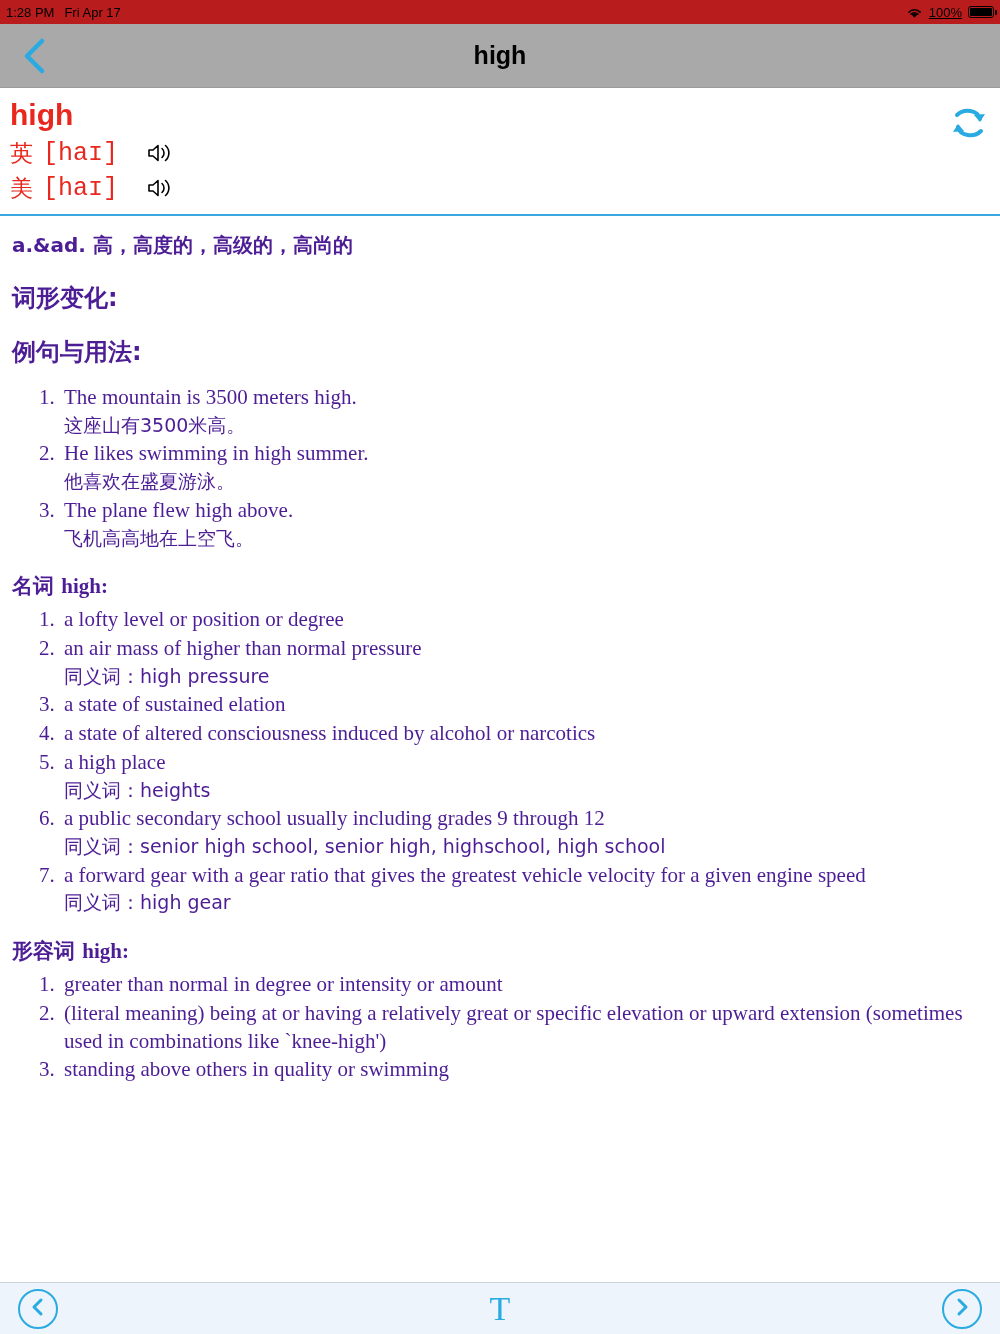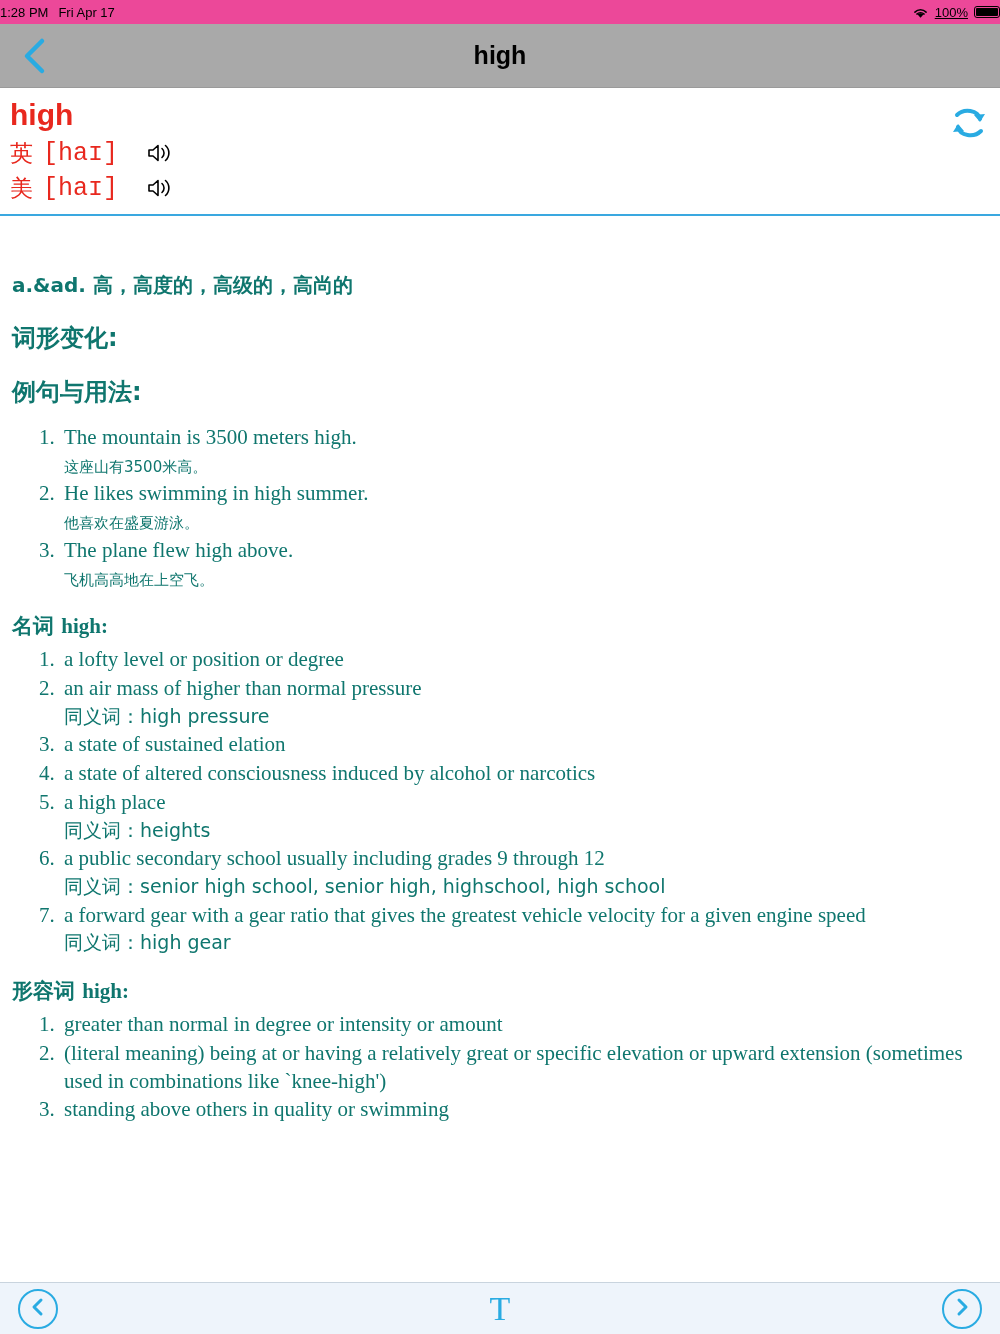--- a/index.html
+++ b/index.html
@@ -7,24 +7,24 @@
     width: 1000px; height: 1334px;
     background: #ffffff;
     font-family: "Liberation Sans", sans-serif;
     overflow: hidden;
   }
   .screen { width: 1000px; height: 1334px; position: relative; display: flex; flex-direction: column; }
 
   
   .statusbar {
     height: 24px;
-    background: #ec4899;
+    background: #b91c1c;
     display: flex;
     align-items: center;
-    padding: 0 0;
+    padding: 0 6px;
     font-size: 13px;
     color: #000;
     flex: 0 0 24px;
   }
   .sb-left { display: flex; align-items: center; gap: 10px; }
   .sb-right { margin-left: auto; display: flex; align-items: center; gap: 6px; text-decoration: underline; }
   .wifi-icon { display: inline-block; width: 17px; height: 13px; position: relative; }
   .wifi-icon svg { display: block; }
   .battery {
     width: 26px; height: 12px; border: 1px solid #000; border-radius: 3px;
@@ -88,23 +88,22 @@
   .refresh-btn {
     position: absolute; right: 14px; top: 18px; cursor: pointer;
   }
 
   
   .content {
     flex: 1 1 auto;
     overflow: hidden;
     padding: 14px 12px 0 12px;
     font-family: "Liberation Serif", serif;
-    color: #0f766e;
+    color: #4c1d95;
     position: relative;
-    margin-top: 40px;
   }
   .def-line {
     font-size: 21px;
     font-weight: bold;
     line-height: 1.45;
     font-family: "Liberation Serif", serif;
   }
   .def-line .cn { font-family: "DejaVu Sans", sans-serif; font-size: 20px; }
   .section-title {
     font-family: "DejaVu Sans", sans-serif;
@@ -119,21 +118,21 @@
   }
   .infl-line .cn { font-family: "DejaVu Sans", sans-serif; font-size: 19px; }
 
   ol.ex-list, ol.sense-list {
     margin: 6px 0 0 48px;
     font-size: 21px;
     line-height: 1.32;
   }
   ol.ex-list li { margin-bottom: 1px; padding-left: 4px; }
   ol.sense-list li { margin-bottom: 1px; padding-left: 4px; }
-  .cnsent { font-family: "DejaVu Sans", sans-serif; font-size: 15px; }
+  .cnsent { font-family: "DejaVu Sans", sans-serif; font-size: 19px; }
   .syn { font-family: "DejaVu Sans", sans-serif; font-size: 19px; }
 
   .pos-head {
     font-family: "DejaVu Sans", sans-serif;
     font-size: 21px;
     font-weight: bold;
     margin: 20px 0 4px 0;
   }
   .pos-head .en { font-family: "Liberation Serif", serif; font-size: 21px; font-weight: bold; }
 

